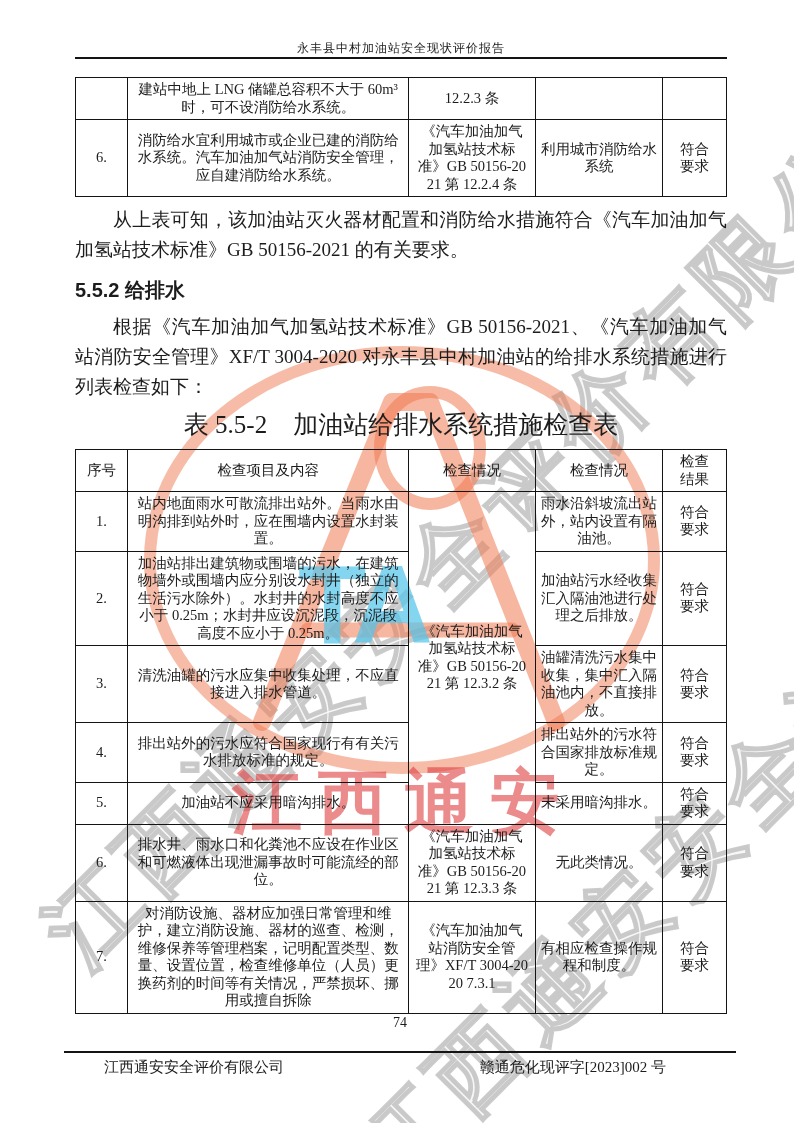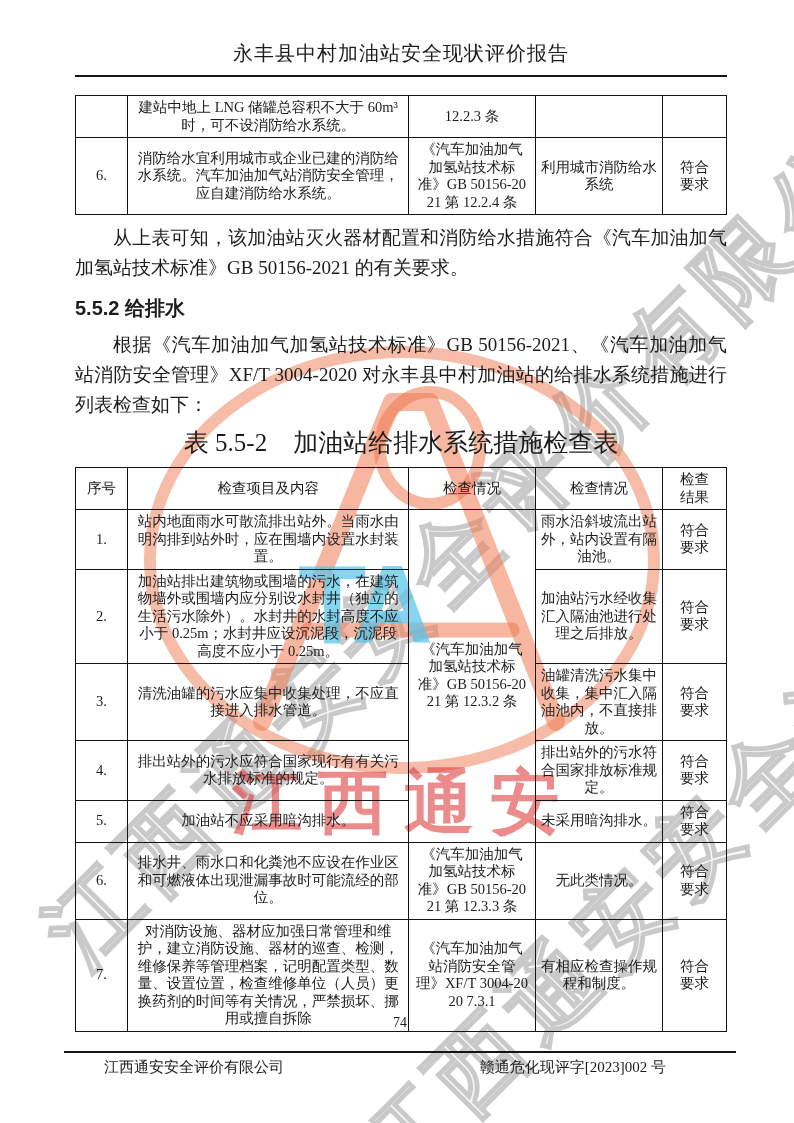--- a/index.html
+++ b/index.html
@@ -29,22 +29,22 @@
   }
   .wm-red {
     position:absolute; left:232px; top:756px;
     font-family:Liberation Mono, monospace; font-weight:bold;
     font-size:70px; letter-spacing:16px; color:rgba(222,62,62,0.60);
     white-space:nowrap;
   }
   
   .content { position:relative; z-index:2; padding:0 67px 0 75px; }
   .doc-header {
-    margin-top:40px; text-align:center; font-size:20px; letter-spacing:1px;
-    padding-bottom:8px; border-bottom:2px solid #141414;
+    margin-top:40px; text-align:center; font-size:12px; letter-spacing:1px;
+    border-bottom:2px solid #141414;
   }
   table { width:100%; border-collapse:collapse; table-layout:fixed; }
   .t1 { margin-top:18px; }
   td,th {
     border:1px solid #141414; font-weight:normal;
     font-size:14.5px; line-height:17.5px;
     text-align:center; vertical-align:middle; padding:3px 5px;
     word-break:break-all; overflow-wrap:anywhere;
   }
   table { border:1.5px solid #141414; }

